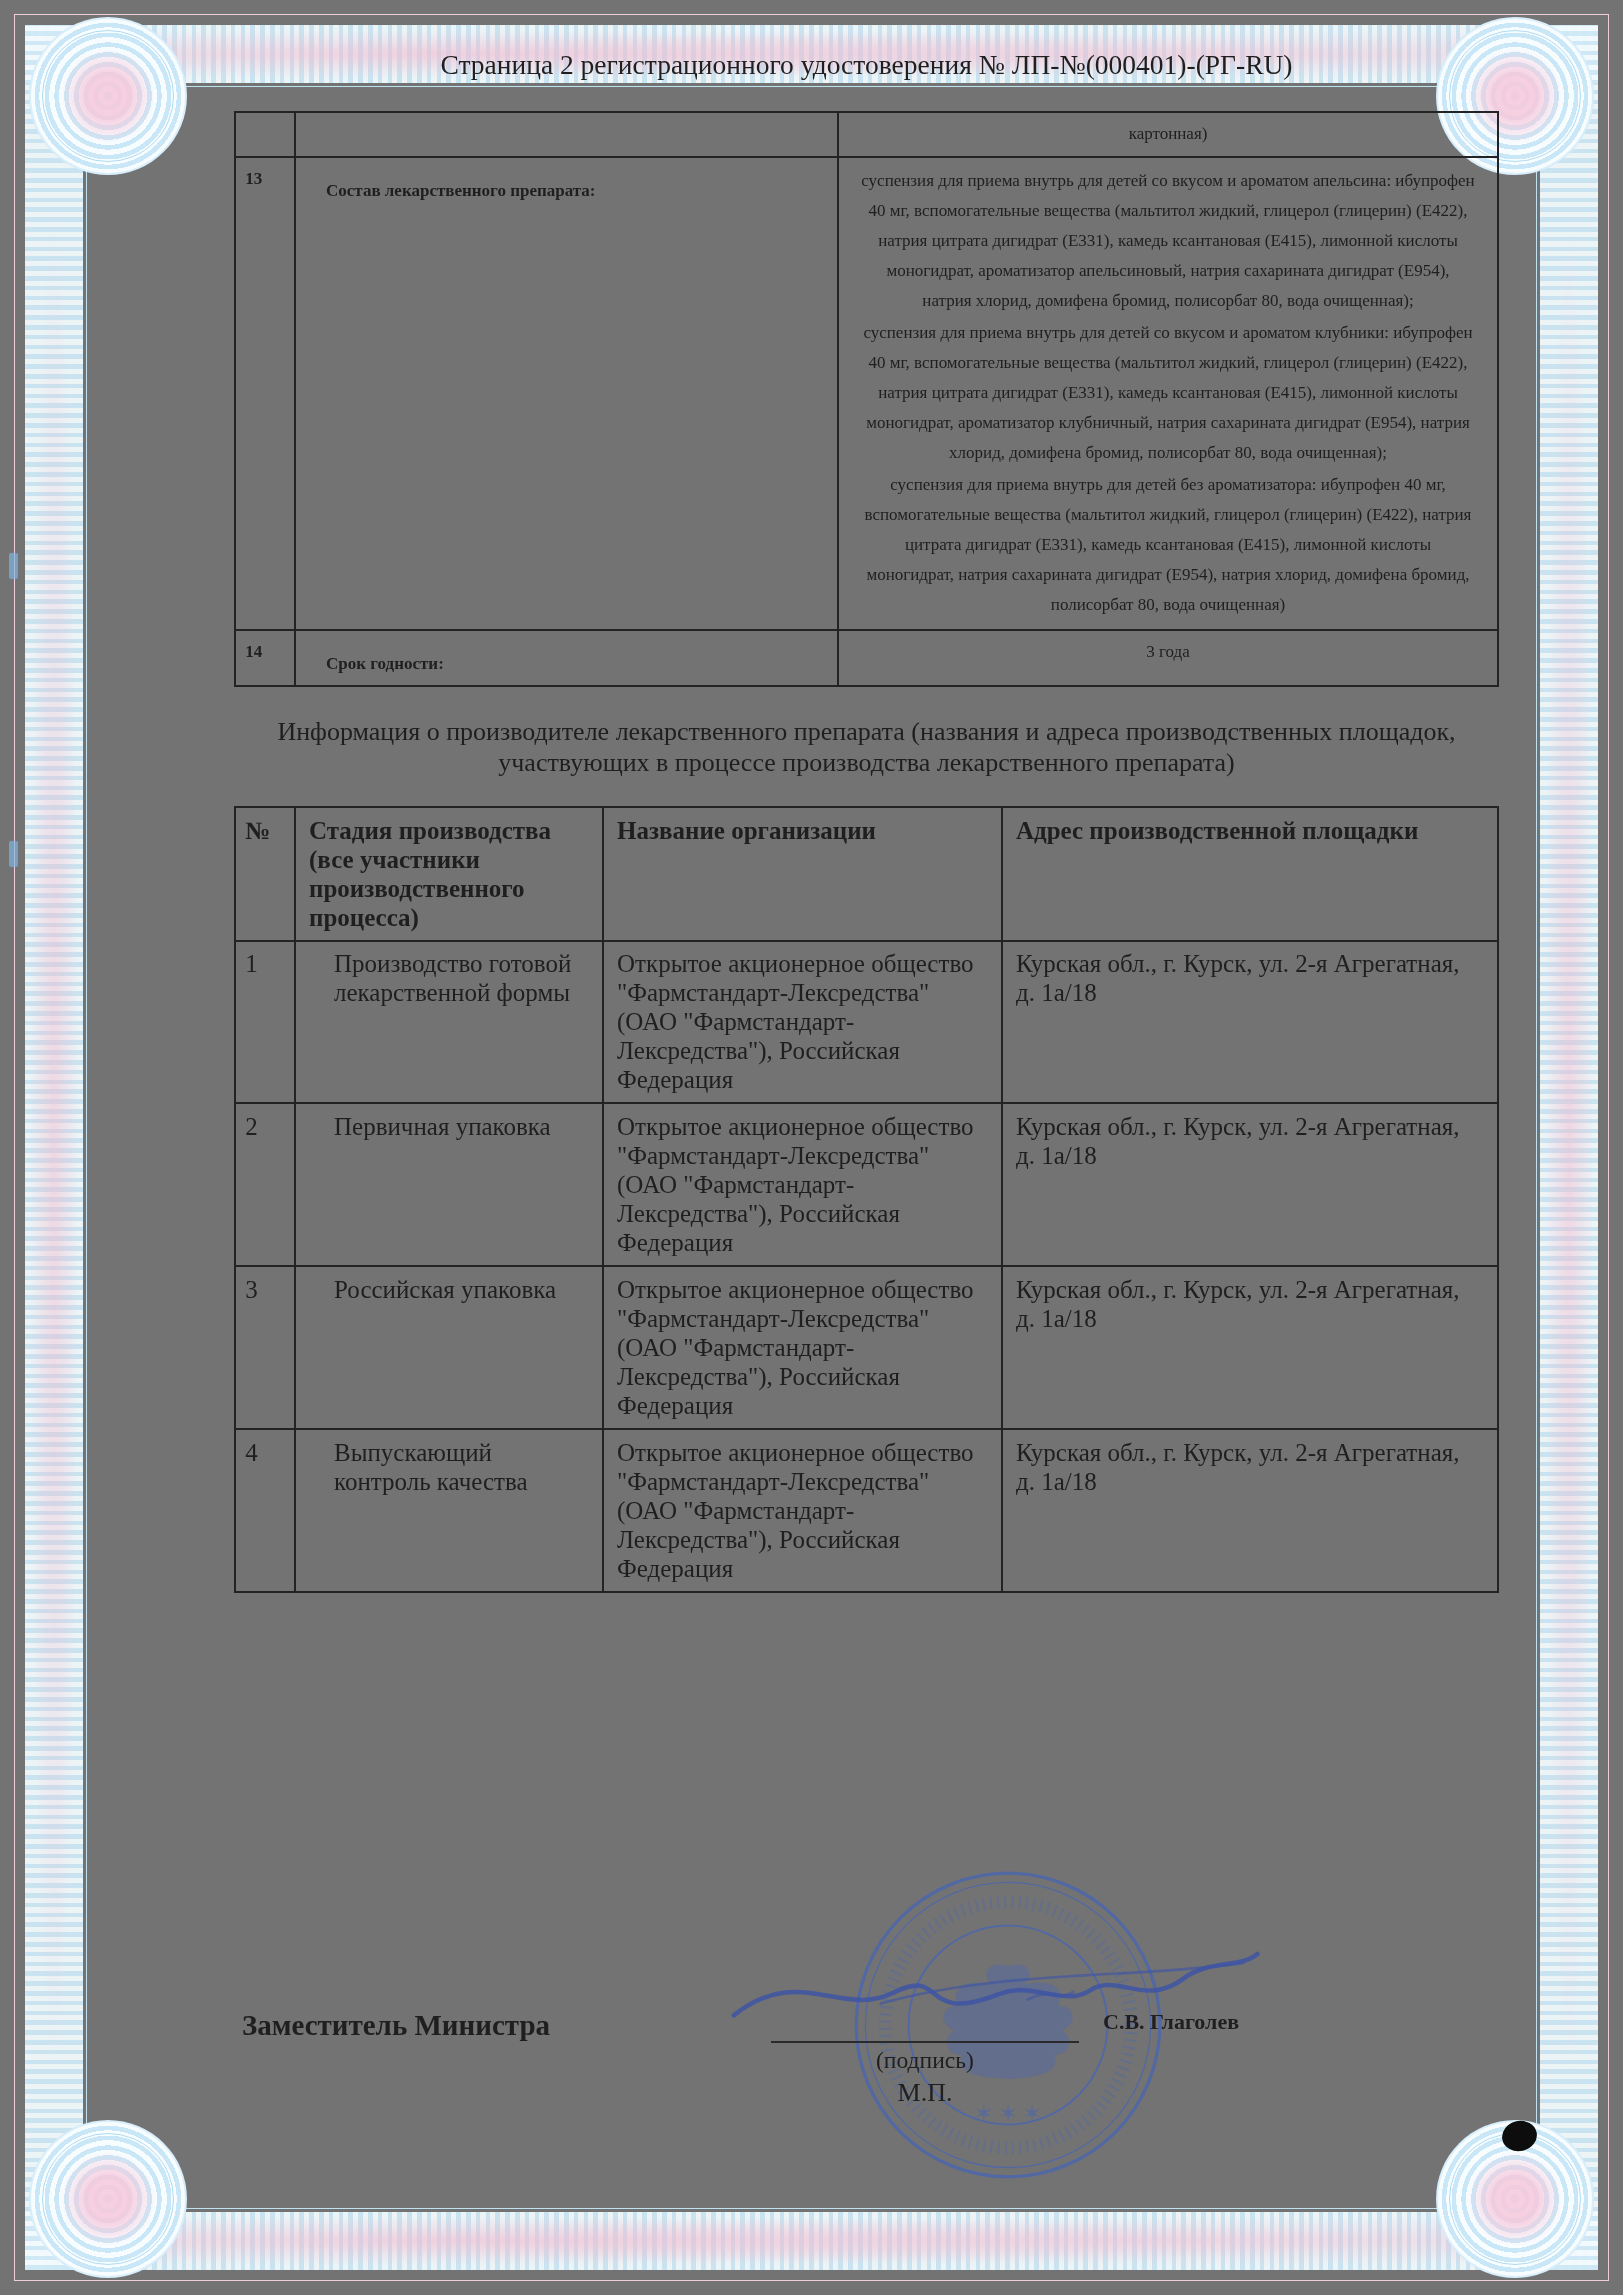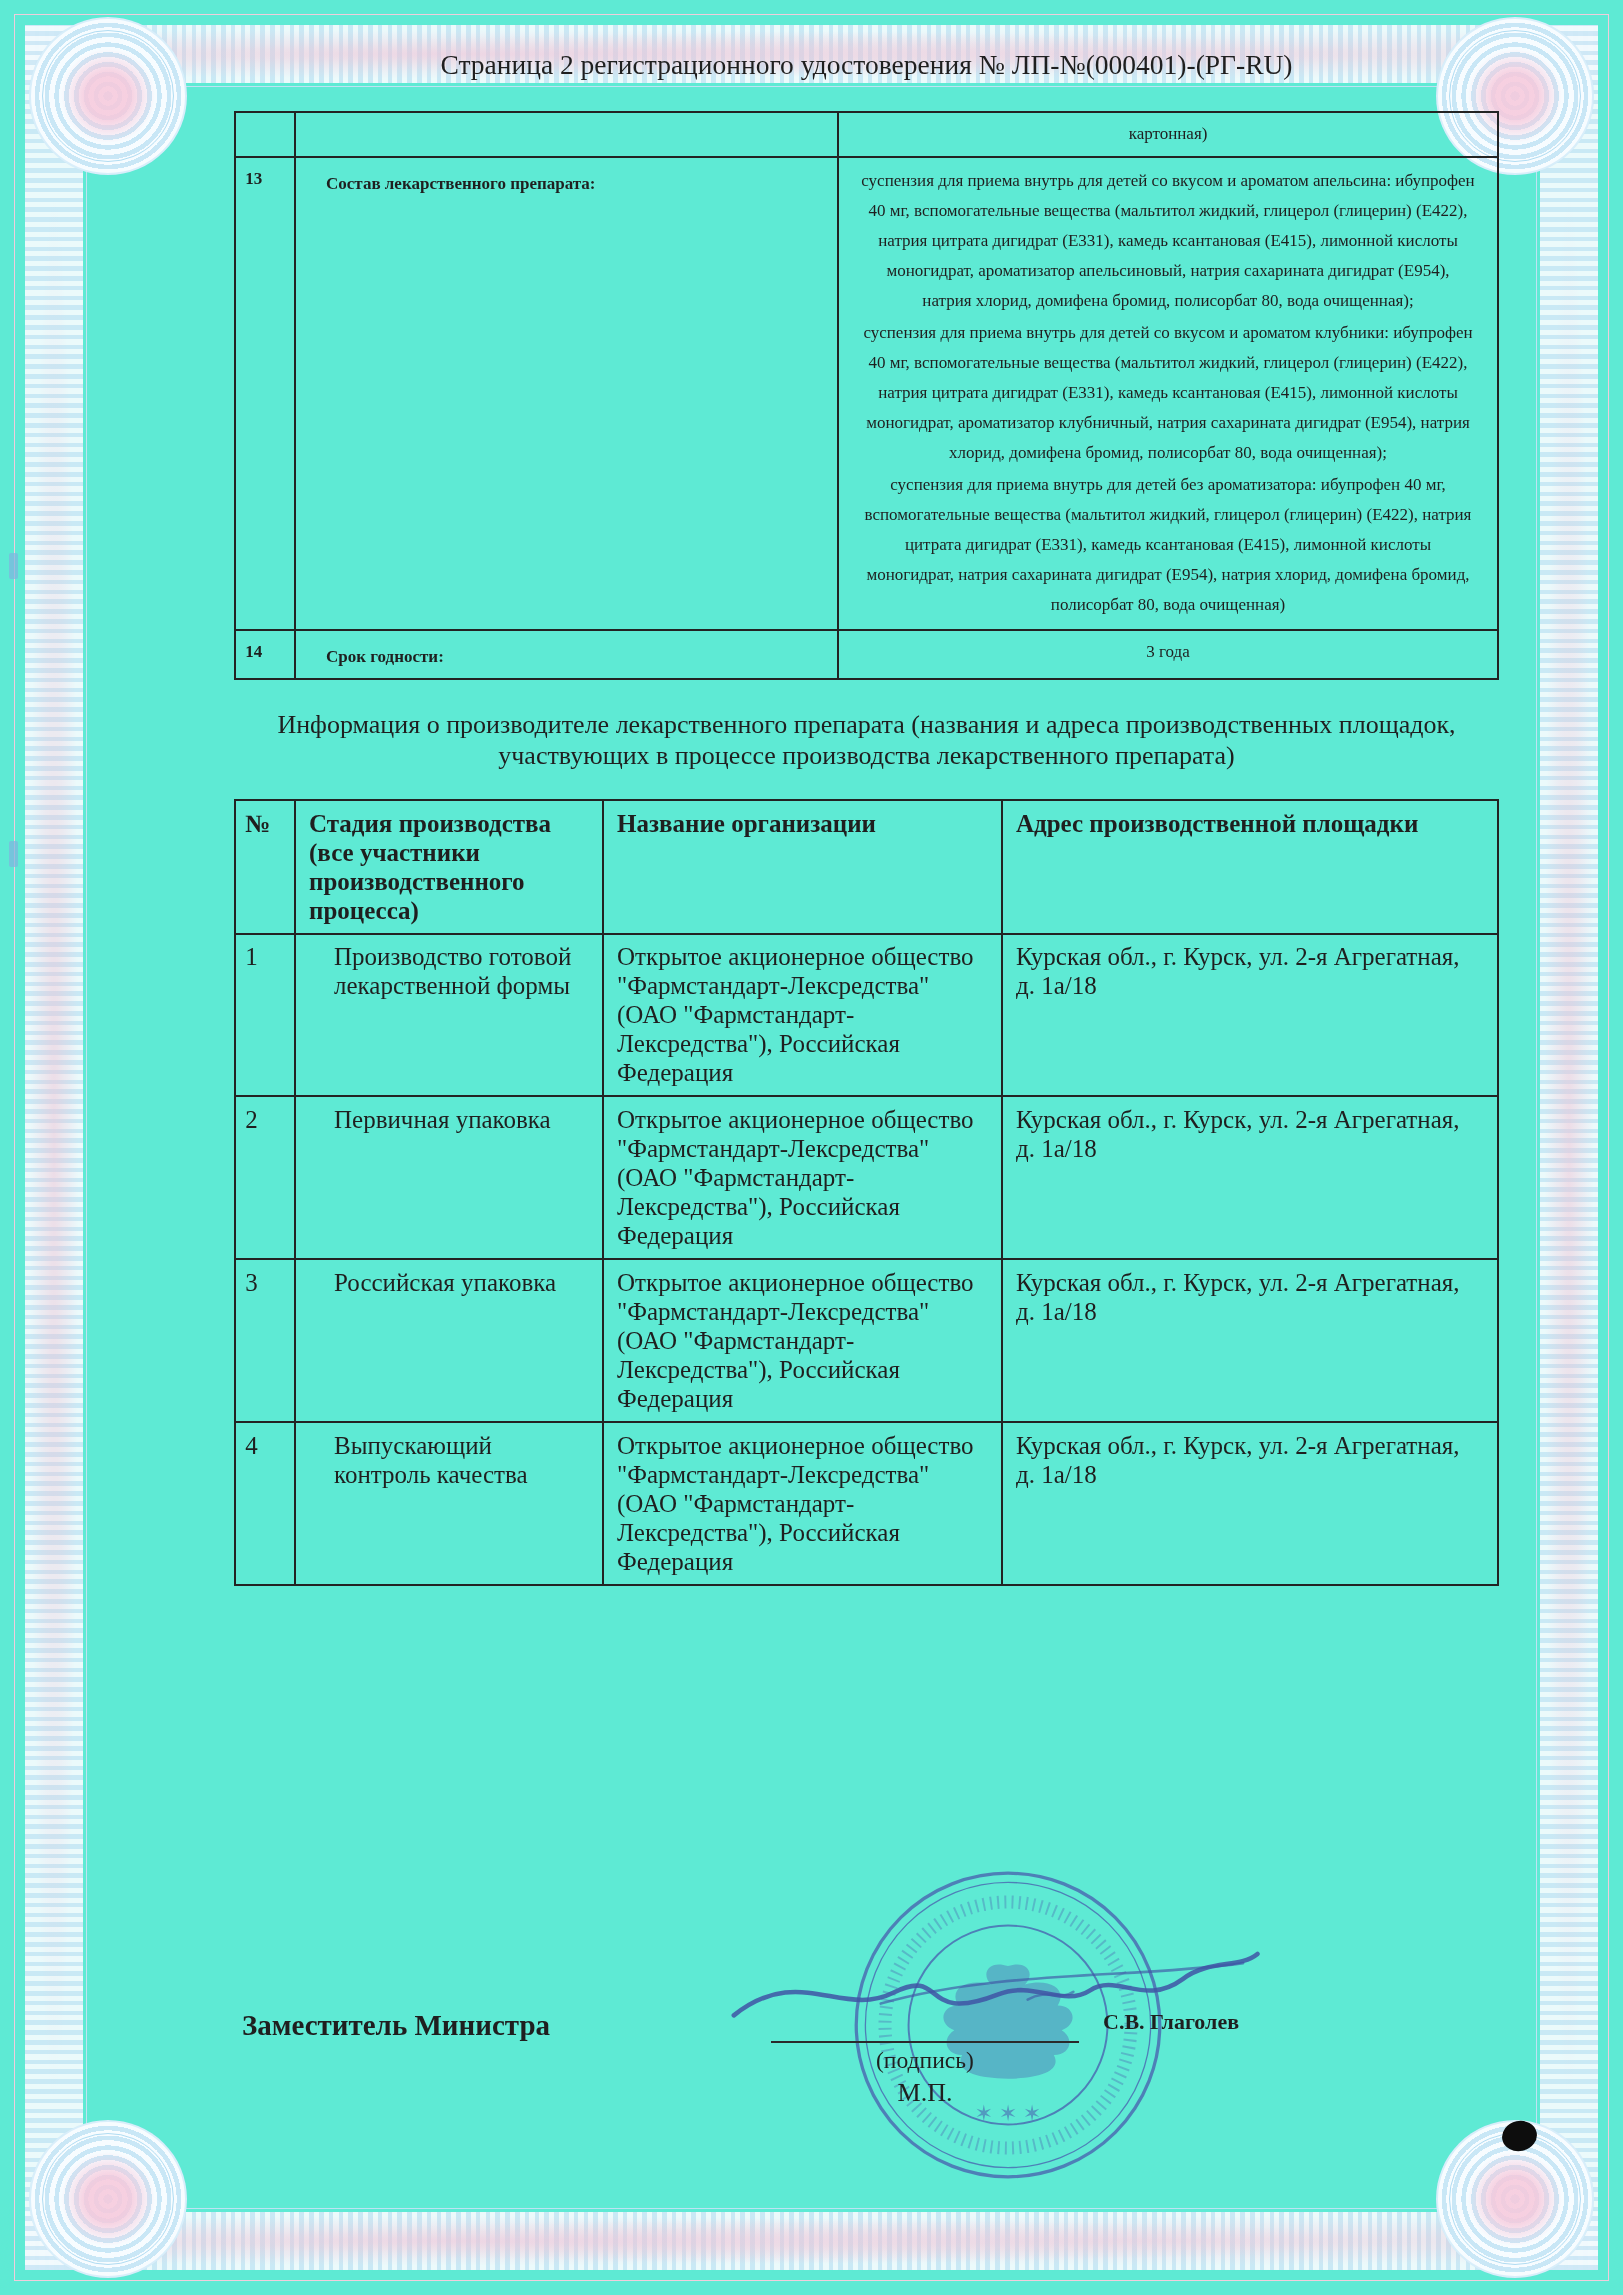--- a/index.html
+++ b/index.html
@@ -4,21 +4,21 @@
 <style>
   html,body { margin:0; padding:0; }
   body {
     width:1623px; height:2295px;
     background:#ffffff;
     font-family:"Liberation Serif","DejaVu Serif",serif;
     color:#1f1f1f;
     position:relative;
     overflow:hidden;
   }
-  .page { position:absolute; inset:0; background:#5eead4;text-decoration:underline; }
+  .page { position:absolute; inset:0; background:#737373;text-decoration:underline; }
 
   
   .outer-line { position:absolute; inset:14.4px; border:1.3px solid #f0cddb; pointer-events:none; }
   .inner-line { position:absolute; inset:86px; border:0.7px solid #bfe2f3; pointer-events:none; }
   .band { position:absolute; pointer-events:none; opacity:.95; }
   .band.top, .band.bottom {
     left:25px; right:25px; height:58px;
     background:
       radial-gradient(ellipse at 28% 50%, rgba(246,190,212,.55), rgba(246,190,212,0) 60%),
       radial-gradient(ellipse at 72% 50%, rgba(246,190,212,.45), rgba(246,190,212,0) 60%),
@@ -47,21 +47,21 @@
 
   
   .content { position:absolute; left:234px; top:37px; width:1265px; }
   .doc-header { text-align:center; font-size:27.5px; line-height:31px; margin:11.8px 0 31px 0; }
 
   table.t { border-collapse:collapse; width:100%; table-layout:fixed; }
   table.t td { border:2px solid #232323; vertical-align:top; font-size:17px; line-height:30px; padding:6.5px 11.8px; word-wrap:break-word; }
   .bold { font-weight:bold; }
   .center { text-align:center; }
   .t1 .c-num { padding-left:9.2px; }
-  .t1 .c-label { padding-left:30px; padding-top:11px; }
+  .t1 .c-label { padding-left:30px; padding-top:18px; }
   .t1 .c-val { padding:6.5px 19.6px; }
   .t1 p { margin:2px; }
 
   .info { font-size:26px; line-height:31px; text-align:center; margin:29px 0 27.5px 0; }
 
   table.t2 td { font-size:25px; line-height:29px; padding:7.9px 13px; }
   .t2 .h-cell { font-weight:bold; }
   .t2 .c-stage { padding-left:38px; }
   .t2 .c-num2 { padding-left:9.2px; }
 

